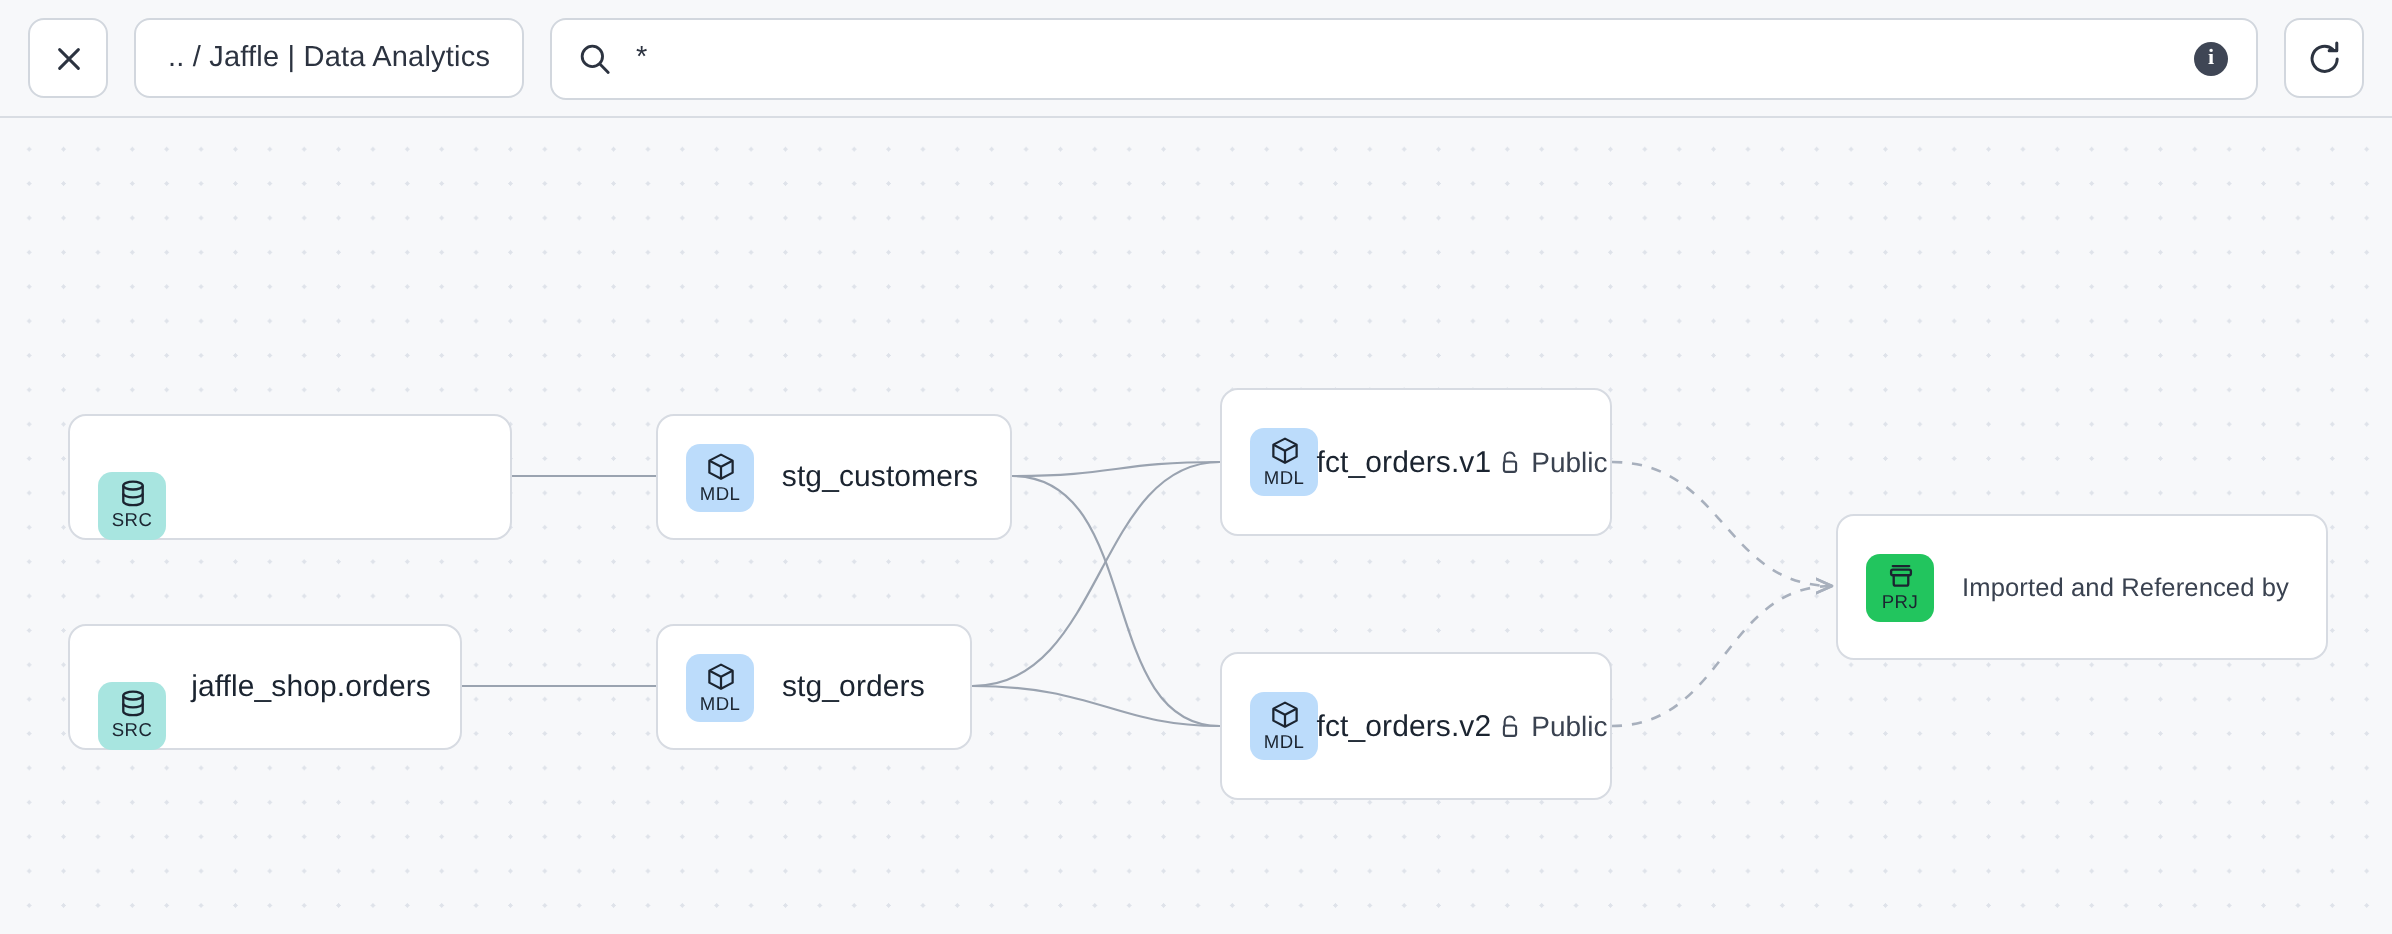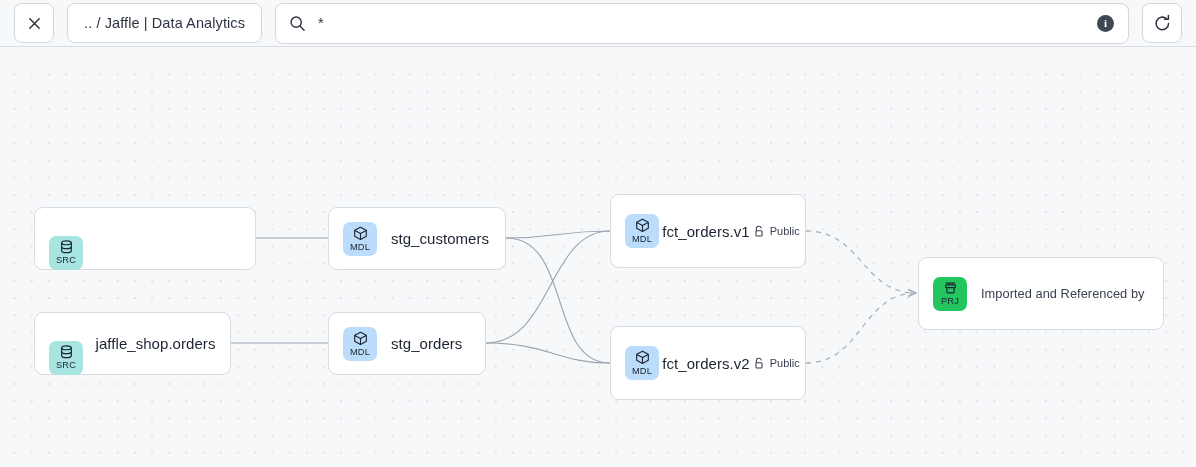--- a/index.html
+++ b/index.html
@@ -16,21 +16,21 @@
     width: 1196px;
     height: 467px;
     background: #f7f8fa;
   }
 
   
   .toolbar {
     position: absolute;
     top: 0; left: 0;
     width: 1196px;
-    height: 47px;
+    height: 59px;
     background: #f7f8fa;
     border-bottom: 1px solid #d9dde3;
     display: flex;
     align-items: center;
     padding: 0 14px;
     gap: 13px;
     z-index: 30;
   }
 
   .tb-btn {
@@ -158,21 +158,21 @@
   .node-title {
     font-size: 15px;
     color: #1b2430;
     white-space: nowrap;
     letter-spacing: 0.05px;
   }
   .node-sub {
     display: flex;
     align-items: center;
     gap: 5px;
-    font-size: 11px;
+    font-size: 14px;
     color: #3a4250;
     white-space: nowrap;
   }
   .node-kicker {
     font-size: 12.8px;
     color: #3a4250;
     white-space: nowrap;
     letter-spacing: 0.05px;
   }
   .node-name-lg {

